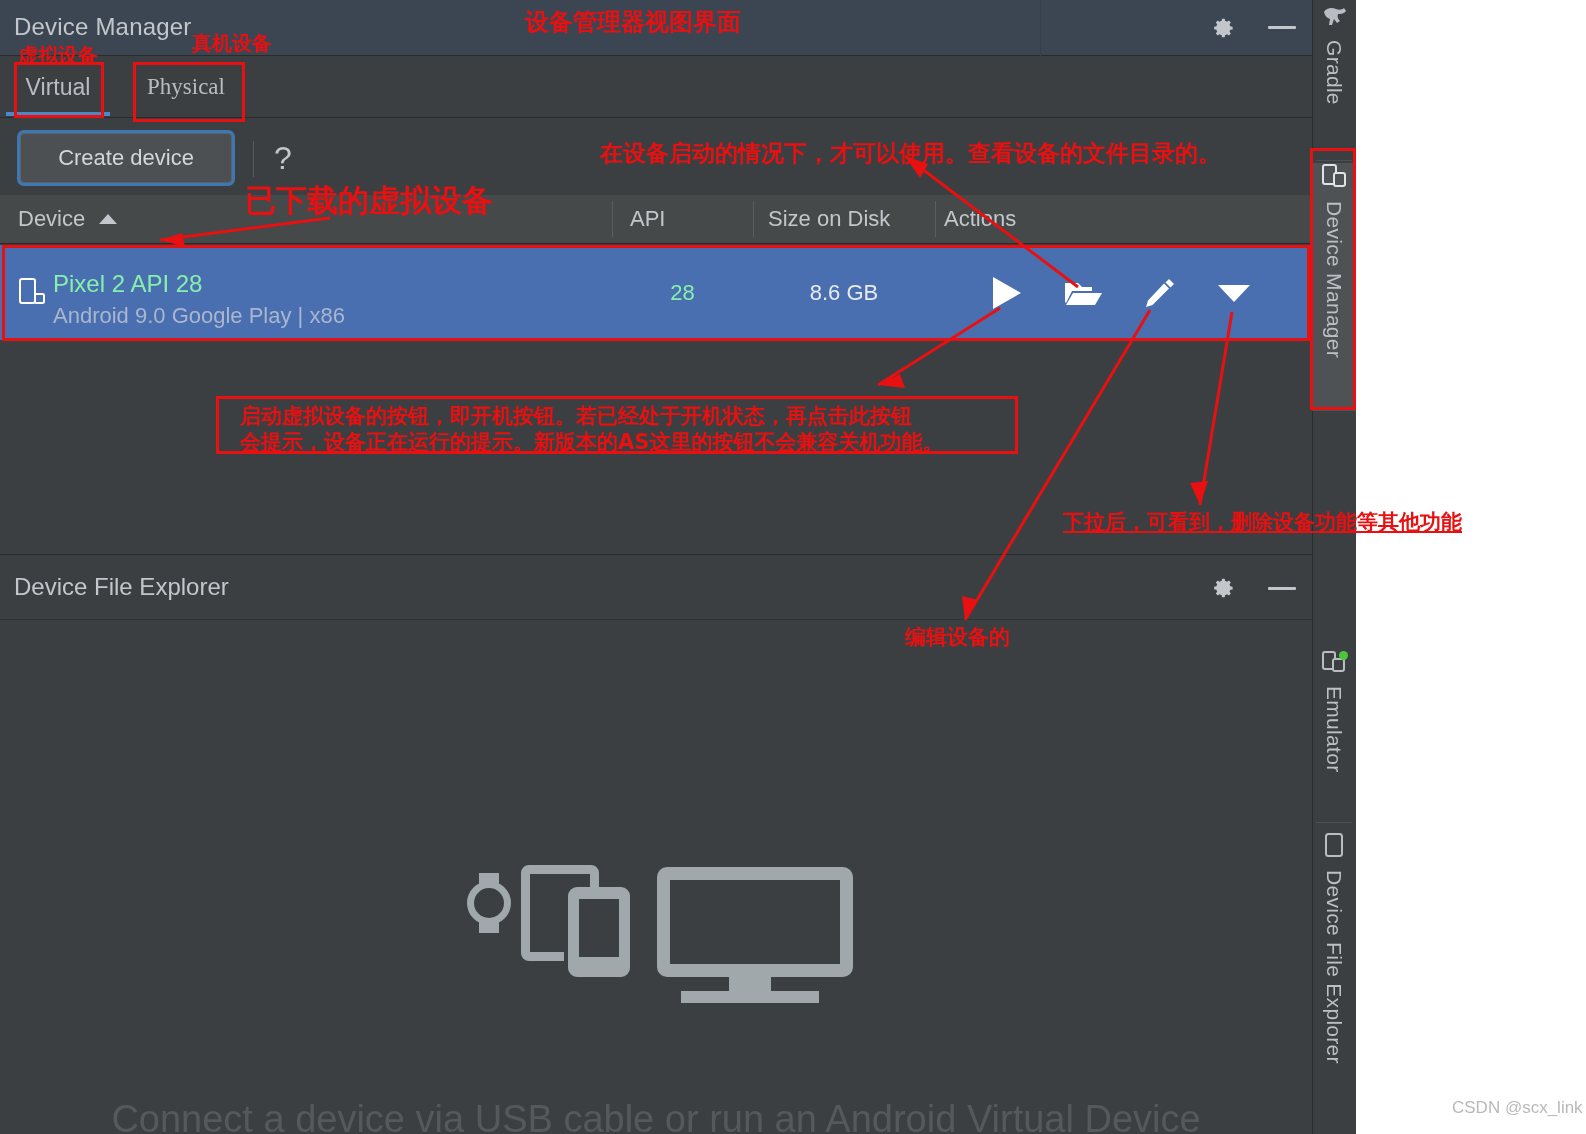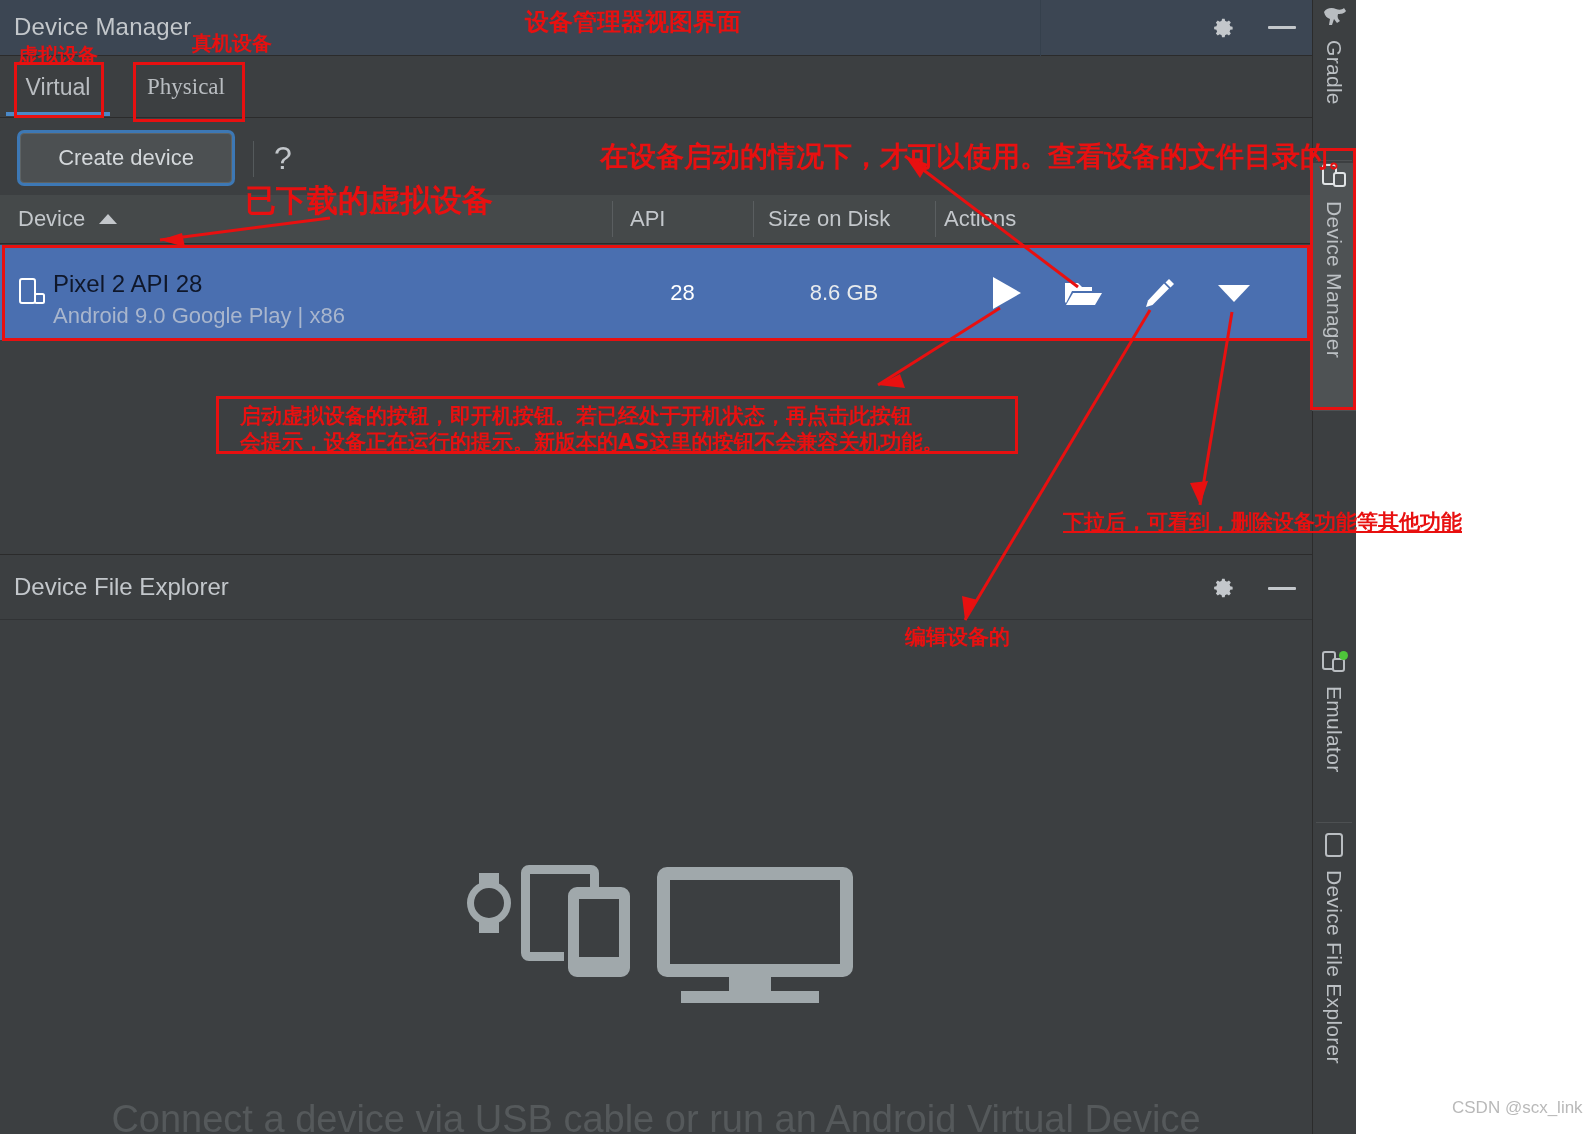--- a/index.html
+++ b/index.html
@@ -51,23 +51,23 @@
   .tbl-head { position: absolute; left: 0; top: 195px; width: 1416px; height: 49px; background: #45494a; border-bottom: 1px solid #2b2b2b; }
   .th { position: absolute; top: 0; height: 48px; display: flex; align-items: center; font-size: 22px; color: #c3c7cb; }
   .th-sep { position: absolute; top: 6px; width: 1px; height: 36px; background: #5a5e60; }
   .sort-caret { display: inline-block; margin-left: 14px; width: 0; height: 0;
                 border-left: 9px solid transparent; border-right: 9px solid transparent; border-bottom: 10px solid #c3c7cb; }
 
   .row-sel {
     position: absolute; left: 0; top: 245px; width: 1312px; height: 95px; background: #4a6fb0;
   }
   .row-devicon { position: absolute; left: 18px; top: 32px; width: 28px; height: 32px; }
-  .row-name { position: absolute; left: 53px; top: 25px; font-size: 24px; color: #0f172a; white-space: nowrap; }
+  .row-name { position: absolute; left: 53px; top: 25px; font-size: 24px; color: #86efac; white-space: nowrap; }
   .row-sub  { position: absolute; left: 53px; top: 58px; font-size: 22px; color: #a9b6cd; white-space: nowrap; }
-  .row-api  { position: absolute; left: 612px; top: 0; width: 141px; height: 95px; display: flex; align-items: center; justify-content: center; font-size: 22px; color: #ffffff; }
+  .row-api  { position: absolute; left: 612px; top: 0; width: 141px; height: 95px; display: flex; align-items: center; justify-content: center; font-size: 22px; color: #86efac; }
   .row-size { position: absolute; left: 753px; top: 0; width: 182px; height: 95px; display: flex; align-items: center; justify-content: center; font-size: 22px; color: #e8ebed; }
   .act { position: absolute; top: 0; height: 95px; width: 76px; display: flex; align-items: center; justify-content: center; cursor: default; }
 
   .dm-body { position: absolute; left: 0; top: 340px; width: 1312px; height: 215px; background: #3c3f41; border-bottom: 1px solid #2b2b2b; }
 
   
   .dfe-header { position: absolute; left: 0; top: 556px; width: 1312px; height: 64px; background: #3c3f41; border-bottom: 1px solid #313335; }
   .dfe-title { position: absolute; left: 14px; top: 17px; font-size: 24px; color: #c3c7cb; }
   .dfe-gear { position: absolute; left: 1209px; top: 574px; width: 28px; height: 28px; }
   .dfe-min { position: absolute; left: 1268px; top: 587px; width: 28px; height: 3px; background: #c3c7cb; border-radius: 1px; }
@@ -281,21 +281,21 @@
   <div class="ov">
     <div class="abox" style="left:14px;top:62px;width:90px;height:56px;"></div>
     <div class="abox" style="left:133px;top:62px;width:112px;height:60px;"></div>
     <div class="abox" style="left:2px;top:245px;width:1308px;height:96px;"></div>
     <div class="abox" style="left:216px;top:396px;width:802px;height:58px;"></div>
     <div class="abox" style="left:1310px;top:148px;width:46px;height:262px;"></div>
 
     <div class="ann" style="left:505px;top:6px;font-size:24px;margin-left:20px;">设备管理器视图界面</div>
     <div class="ann" style="left:18px;top:42px;font-size:20px;">虚拟设备</div>
     <div class="ann" style="left:192px;top:30px;font-size:20px;">真机设备</div>
-    <div class="ann" style="left:600px;top:138px;font-size:28px;">在设备启动的情况下，才可以使用。查看设备的文件目录的。</div>
+    <div class="ann" style="left:600px;top:138px;font-size:23px;">在设备启动的情况下，才可以使用。查看设备的文件目录的。</div>
     <div class="ann" style="left:245px;top:180px;font-size:31px;">已下载的虚拟设备</div>
     <div class="ann" style="left:240px;top:402px;font-size:21px;">启动虚拟设备的按钮，即开机按钮。若已经处于开机状态，再点击此按钮</div>
     <div class="ann" style="left:240px;top:428px;font-size:21px;">会提示，设备正在运行的提示。新版本的AS这里的按钮不会兼容关机功能。</div>
     <div class="ann" style="left:1063px;top:508px;font-size:21px;text-decoration:underline;">下拉后，可看到，删除设备功能等其他功能</div>
     <div class="ann" style="left:905px;top:623px;font-size:21px;">编辑设备的</div>
   </div>
 
 </div>
 
 </body></html>

